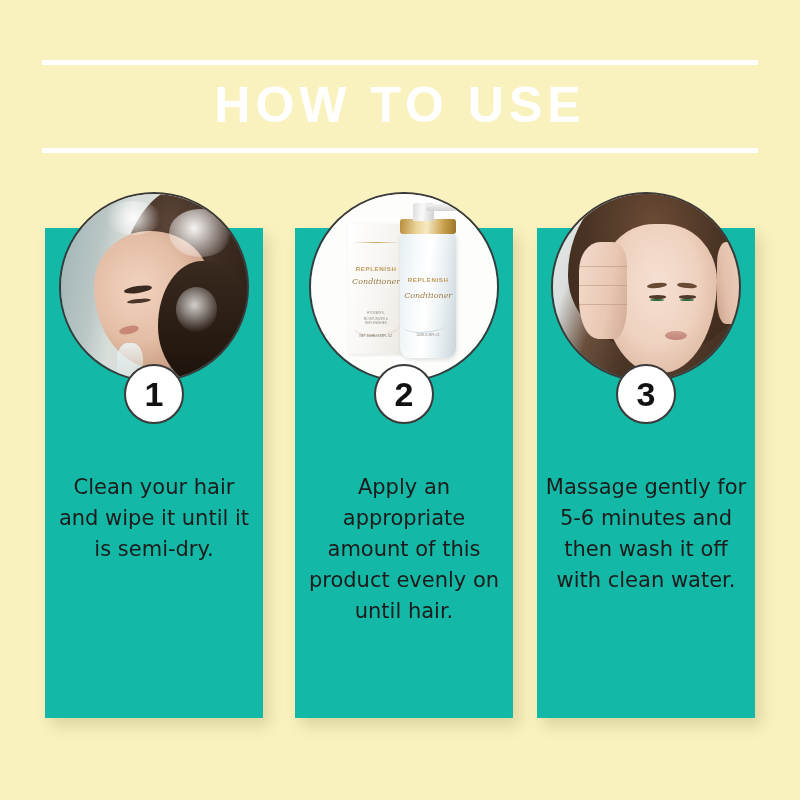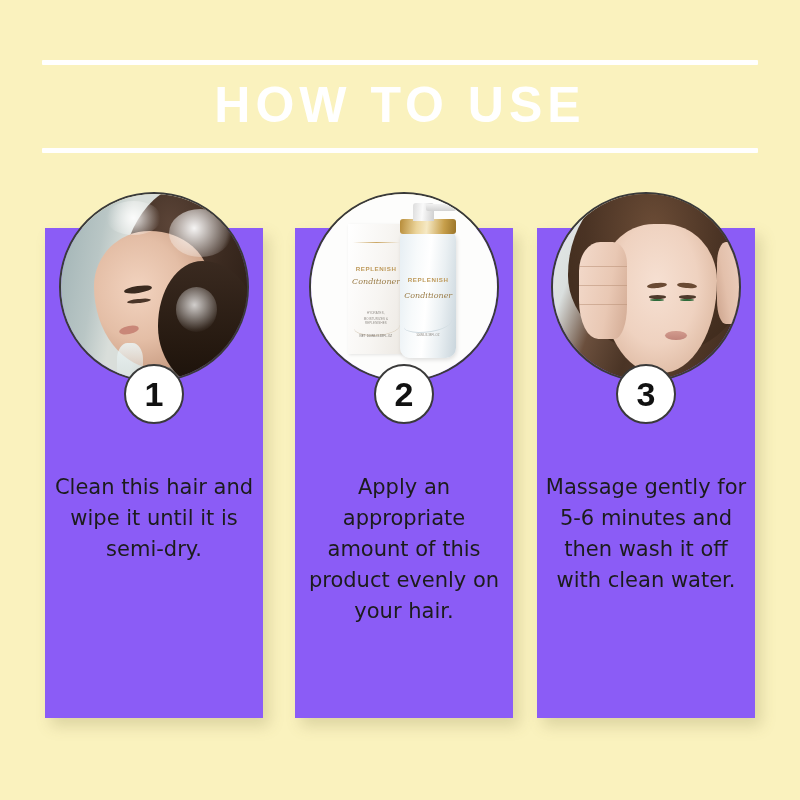--- a/index.html
+++ b/index.html
@@ -54,21 +54,21 @@
     left: 0;
     top: 228px;
     width: 800px;
     height: 500px;
   }
   .card {
     position: absolute;
     top: 0;
     width: 218px;
     height: 490px;
-    background: #8b5cf6;
+    background: #14b8a6;
     box-shadow: 6px 8px 14px rgba(120, 110, 60, 0.22);
   }
   .card-1 { left: 45px; }
   .card-2 { left: 295px; }
   .card-3 { left: 537px; }
 
   
   .photo-wrap {
     position: absolute;
     left: 50%;
@@ -446,21 +446,21 @@
           </div>
           <div class="sh-hair2"></div>
           <div class="sh-foam-a"></div>
           <div class="sh-foam-b"></div>
           <div class="sh-foam-c"></div>
           <div class="sh-water"></div>
         </div>
       </div>
     </div>
     <div class="badge">1</div>
-    <div class="caption">Clean this hair and wipe it until it is semi-dry.</div>
+    <div class="caption">Clean your hair and wipe it until it is semi-dry.</div>
   </div>
 
   <div class="card card-2">
     <div class="photo-wrap">
       <div class="photo">
         <div class="img-product">
 
           <div class="pbox">
             <div class="pbox-rule"></div>
             <div class="pbox-brand">REPLENISH</div>
@@ -477,21 +477,21 @@
           <div class="pnozzle"></div>
           <div class="pbottle-brand">REPLENISH</div>
           <div class="pbottle-script">Conditioner</div>
           <div class="pbottle-swoosh"></div>
           <div class="pbottle-net">100ML/3.38FL.OZ</div>
 
         </div>
       </div>
     </div>
     <div class="badge">2</div>
-    <div class="caption">Apply an appropriate amount of this product evenly on your hair.</div>
+    <div class="caption">Apply an appropriate amount of this product evenly on until hair.</div>
   </div>
 
   <div class="card card-3">
     <div class="photo-wrap">
       <div class="photo">
         <div class="img-massage">
           <div class="ms-hair"></div>
           <div class="ms-face">
             <div class="ms-brow-l"></div>
             <div class="ms-brow-r"></div>

